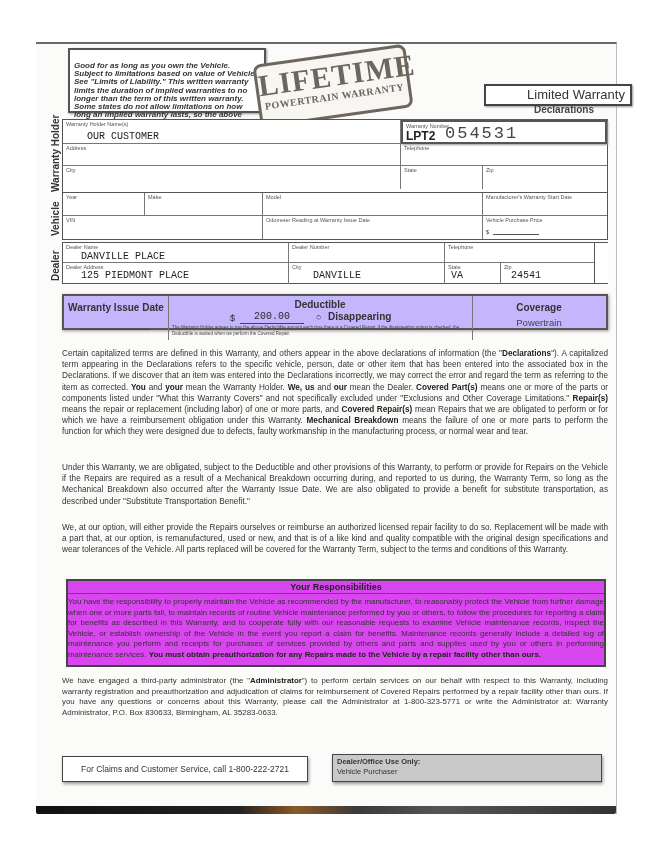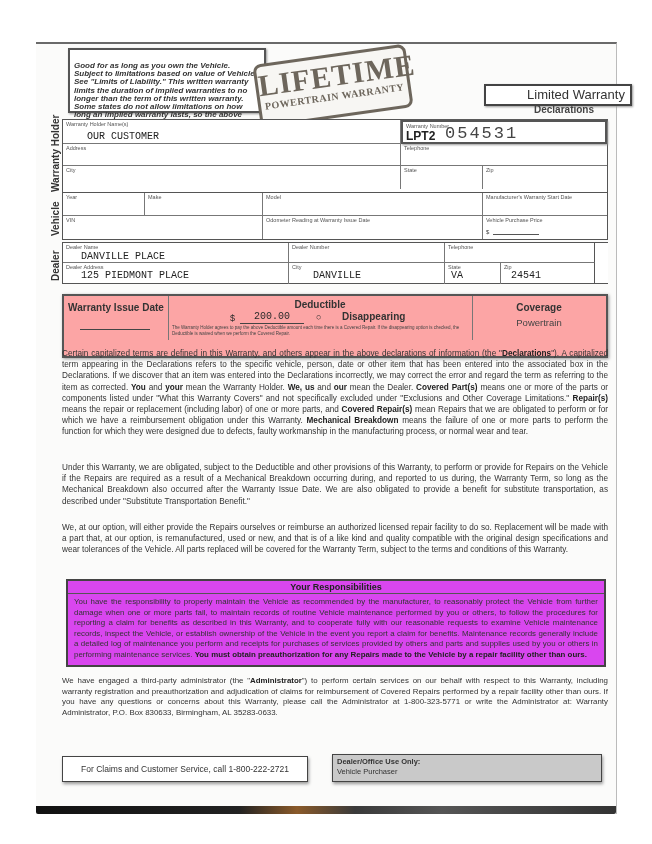--- a/index.html
+++ b/index.html
@@ -19,21 +19,21 @@
   .stamp .big { font: bold 30px/30px "Liberation Serif", serif; letter-spacing: 1px; margin-top: 4px; }
   .stamp .small { font: bold 10px/12px "Liberation Serif", serif; letter-spacing: 0.5px; }
   .lw { left: 448px; top: 40px; width: 108px; height: 18px; border: 2px solid #444; background: #fff;
           font: 13px/18px "Liberation Sans", sans-serif; text-align: center; color: #333; box-shadow: 1px 1px 2px #999; padding-left: 36px; }
   .decl { left: 498px; top: 60px; font: bold 10px/12px "Liberation Sans", sans-serif; color: #444; }
   .side-label { font: bold 10px "Liberation Sans", sans-serif; color: #333; transform: rotate(-90deg); transform-origin: left top; white-space: nowrap; }
   .box { border: 1px solid #555; background: #fff; box-sizing: border-box; }
   .cell { position: absolute; box-sizing: border-box; border-right: 1px solid #777; border-bottom: 1px solid #777; }
   .lbl { position: absolute; left: 3px; top: 1px; font: 5.5px/6px "Liberation Sans", sans-serif; color: #555; }
   .val { position: absolute; font: 10px/12px "Liberation Mono", monospace; color: #222; }
-  .issue { left: 26px; top: 250px; width: 546px; height: 64px; border: 2px solid #555; background: #fca5a5; box-sizing: border-box;
+  .issue { left: 26px; top: 250px; width: 546px; height: 36px; border: 2px solid #555; background: #c4b5fd; box-sizing: border-box;
           box-shadow: 1px 1px 3px #999; }
   .body-text { font: 8.2px/11.2px "Liberation Sans", sans-serif; color: #333; text-align: justify; }
   .body-text b { color: #222; }
   .resp { left: 30px; top: 535px; width: 540px; height: 88px; border: 2px solid #444; background: #d946ef; box-sizing: border-box; }
   .footer-l { left: 26px; top: 712px; width: 244px; height: 24px; border: 1px solid #444; background: #fff;
           box-shadow: 1px 2px 3px #999; font: 8.5px/24px "Liberation Sans", sans-serif; text-align: center; color: #333; }
   .footer-r { left: 296px; top: 710px; width: 270px; height: 28px; border: 1px solid #444; background: #c9c9c9;
           box-shadow: 1px 2px 3px #999; padding: 2px 4px; box-sizing: border-box; font: 7.5px/10px "Liberation Sans", sans-serif; color: #333; }
 </style>
 </head>
@@ -139,36 +139,36 @@
   <div class="abs issue">
     <div class="abs" style="left:0; top:0; width:104px; height:44px; border-right:1px solid #777;">
       <div class="abs" style="left:0; width:104px; top:6px; text-align:center; font:bold 10px/12px 'Liberation Sans',sans-serif; color:#333;">Warranty Issue Date</div>
       <div class="abs" style="left:16px; top:33px; width:70px; border-bottom:1px solid #444;"></div>
     </div>
     <div class="abs" style="left:104px; top:0; width:304px; height:44px; border-right:1px solid #777;">
       <div class="abs" style="left:0; width:304px; top:3px; text-align:center; font:bold 10px/12px 'Liberation Sans',sans-serif; color:#333;">Deductible</div>
       <span class="abs" style="left:62px; top:16px; font:9px/12px 'Liberation Sans',sans-serif;">$</span>
       <span class="abs" style="left:72px; top:15px; width:64px; border-bottom:1px solid #444; text-align:center; font:10px/12px 'Liberation Mono',monospace;">200.00</span>
       <span class="abs" style="left:148px; top:15px; font:9px/12px 'Liberation Sans',sans-serif;">○</span>
-      <span class="abs" style="left:160px; top:15px; font:bold 10px/12px 'Liberation Sans',sans-serif; color:#333;margin-left:14px;">Disappearing</span>
+      <span class="abs" style="left:160px; top:15px; font:bold 10px/12px 'Liberation Sans',sans-serif; color:#333;">Disappearing</span>
       <div class="abs" style="left:4px; top:29px; width:298px; font:4.5px/6px 'Liberation Sans',sans-serif; color:#444;">The Warranty Holder agrees to pay the above Deductible amount each time there is a Covered Repair. If the disappearing option is checked, the Deductible is waived when we perform the Covered Repair.</div>
     </div>
     <div class="abs" style="left:408px; top:0; width:134px; height:44px;">
       <div class="abs" style="left:0; width:134px; top:6px; text-align:center; font:bold 10px/12px 'Liberation Sans',sans-serif; color:#333;">Coverage</div>
       <div class="abs" style="left:0; width:134px; top:21px; text-align:center; font:9.5px/12px 'Liberation Sans',sans-serif; color:#444;">Powertrain</div>
     </div>
   </div>
 
   <div class="abs body-text" style="left:26px; top:304px; width:546px;">Certain capitalized terms are defined in this Warranty, and others appear in the above declarations of information (the "<b>Declarations</b>"). A capitalized term appearing in the Declarations refers to the specific vehicle, person, date or other item that has been entered into the associated box in the Declarations. If we discover that an item was entered into the Declarations incorrectly, we may correct the error and regard the term as referring to the item as corrected. <b>You</b> and <b>your</b> mean the Warranty Holder. <b>We, us</b> and <b>our</b> mean the Dealer. <b>Covered Part(s)</b> means one or more of the parts or components listed under "What this Warranty Covers" and not specifically excluded under "Exclusions and Other Coverage Limitations." <b>Repair(s)</b> means the repair or replacement (including labor) of one or more parts, and <b>Covered Repair(s)</b> mean Repairs that we are obligated to perform or for which we have a reimbursement obligation under this Warranty. <b>Mechanical Breakdown</b> means the failure of one or more parts to perform the function for which they were designed due to defects, faulty workmanship in the manufacturing process, or normal wear and tear.</div>
   <div class="abs body-text" style="left:26px; top:418px; width:546px;">Under this Warranty, we are obligated, subject to the Deductible and other provisions of this Warranty, to perform or provide for Repairs on the Vehicle if the Repairs are required as a result of a Mechanical Breakdown occurring during, and reported to us during, the Warranty Term, so long as the Mechanical Breakdown also occurred after the Warranty Issue Date. We are also obligated to provide a benefit for substitute transportation, as described under "Substitute Transportation Benefit."</div>
   <div class="abs body-text" style="left:26px; top:478px; width:546px;">We, at our option, will either provide the Repairs ourselves or reimburse an authorized licensed repair facility to do so. Replacement will be made with a part that, at our option, is remanufactured, used or new, and that is of a like kind and quality compatible with the original design specifications and wear tolerances of the Vehicle. All parts replaced will be covered for the Warranty Term, subject to the terms and conditions of this Warranty.</div>
 
   <div class="abs resp">
     <div style="text-align:center; font:bold 9px/12px 'Liberation Sans',sans-serif; color:#222; border-bottom:1px solid #555;">Your Responsibilities</div>
-    <div class="body-text" style="padding:3px 6px; font-size:7.9px; line-height:10.6px;">
+    <div class="body-text" style="padding:3px 0; font-size:7.9px; line-height:10.6px;">
       <span>You have the responsibility to properly maintain the Vehicle as recommended by the manufacturer, to reasonably protect the Vehicle from further damage when one or more parts fail, to maintain records of routine Vehicle maintenance performed by you or others, to follow the procedures for reporting a claim for benefits as described in this Warranty, and to cooperate fully with our reasonable requests to examine Vehicle maintenance records, inspect the Vehicle, or establish ownership of the Vehicle in the event you report a claim for benefits. Maintenance records generally include a detailed log of maintenance you perform and receipts for purchases of services provided by others and parts and supplies used by you or others in performing maintenance services.</span>
       <b>You must obtain preauthorization for any Repairs made to the Vehicle by a repair facility other than ours.</b>
     </div>
   </div>
 
   <div class="abs body-text" style="left:26px; top:632px; width:546px; font-size:7.9px; line-height:10.6px;">We have engaged a third-party administrator (the "<b>Administrator</b>") to perform certain services on our behalf with respect to this Warranty, including warranty registration and preauthorization and adjudication of claims for reimbursement of Covered Repairs performed by a repair facility other than ours. If you have any questions or concerns about this Warranty, please call the Administrator at 1-800-323-5771 or write the Administrator at: Warranty Administrator, P.O. Box 830633, Birmingham, AL 35283-0633.</div>
 
   <div class="abs footer-l">For Claims and Customer Service, call 1-800-222-2721</div>
   <div class="abs footer-r">
     <div style="font-weight:bold;">Dealer/Office Use Only:</div>

